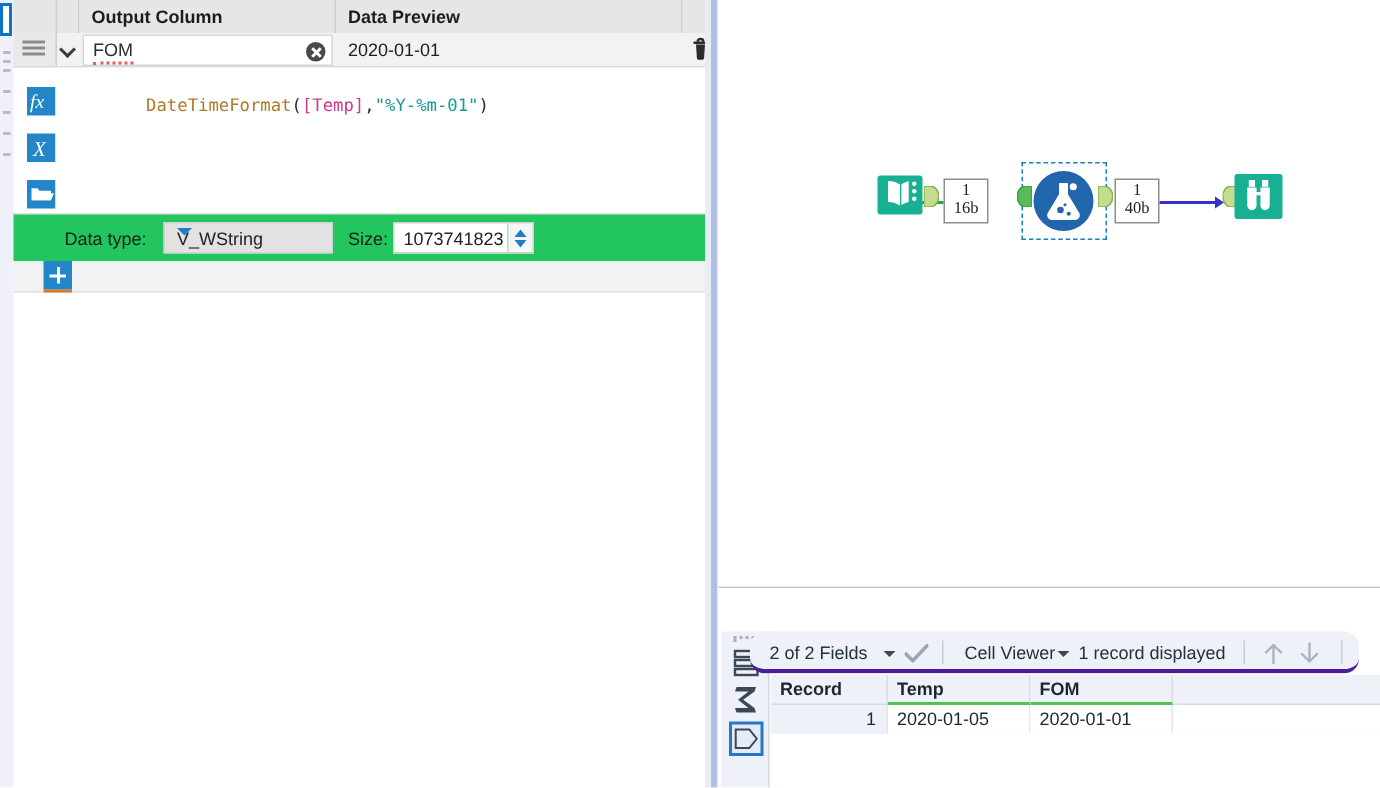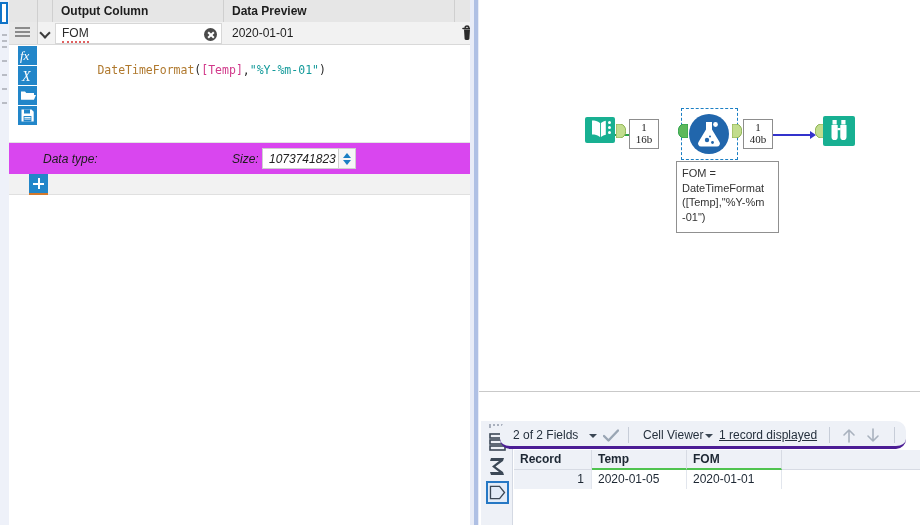--- a/index.html
+++ b/index.html
@@ -101,21 +101,21 @@
   }
   .trash-cell {
     position: absolute; left: 446px; top: 0px; width: 24px; height: 23px;
     cursor: pointer;
   }
 
   
   .tool-col { position: absolute; left: 18px; top: 46px; width: 19px; }
   .tool-btn {
     width: 19px; height: 19px; background: #2286c9; margin-bottom: 1px;
-    position: relative; cursor: pointer;
+    position: relative; cursor: pointer; margin-top: 12px;
   }
   .tool-btn svg { position: absolute; left: 0; top: 0; }
 
   
   .formula-area {
     position: absolute; left: 37px; top: 45px; width: 433px; height: 97px;
     background: #ffffff; overflow: hidden;
   }
   .formula-text {
     position: absolute; left: 5px; top: 4px;
@@ -123,21 +123,21 @@
     font-size: 11.5px; white-space: pre; letter-spacing: 0px;
   }
   .tk-fn   { color: #b0792e; }
   .tk-pn   { color: #2b2b2b; }
   .tk-fld  { color: #d1398a; }
   .tk-str  { color: #139a9a; }
 
   
   .dtype-row {
     position: absolute; left: 9px; top: 142px; width: 461px; height: 32px;
-    background: #d946ef; border-top: 1px solid #e3e3e3; font-style: italic;
+    background: #22c55e; border-top: 1px solid #e3e3e3;
   }
   .lbl {
     position: absolute; font-size: 12px; color: #1d1d1d; line-height: 20px;
   }
   .dt-label { left: 34px; top: 6px; }
   .dt-select {
     position: absolute; left: 100px; top: 5px; width: 113px; height: 21px;
     background: #e2e2e2; border: 1px solid #d2d2d2; cursor: pointer;
   }
   .dt-select span {
@@ -363,20 +363,24 @@
     </div>
 
     <div class="formula-area">
       <div class="formula-text">
         <span class="tk-fn">DateTimeFormat</span><span class="tk-pn">(</span><span class="tk-fld">[Temp]</span><span class="tk-pn">,</span><span class="tk-str">"%Y-%m-01"</span><span class="tk-pn">)</span>
       </div>
     </div>
 
     <div class="dtype-row">
       <div class="lbl dt-label">Data type:</div>
+      <div class="dt-select">
+        <span>V_WString</span>
+        <span class="caret-dn"></span>
+      </div>
       <div class="lbl sz-label">Size:</div>
       <div class="sz-input">
         <span>1073741823</span>
       </div>
       <div class="spinner">
         <span class="spin-up"></span>
         <span class="spin-dn"></span>
       </div>
     </div>
 
@@ -454,24 +458,20 @@
 
     <div class="node" style="left:342px; top:112px;">
       <svg width="36" height="36" viewBox="0 0 36 36">
         <path d="M4 4h28a2 2 0 0 1 2 2v26a2 2 0 0 1-2 2H4a2 2 0 0 1-2-2V6a2 2 0 0 1 2-2z" fill="#18b092"></path>
         <path d="M11.5 8h4.2v4.5h-4.2zM20.3 8h4.2v4.5h-4.2z" fill="#ffffff"></path>
         <path d="M10.5 13h6.2v12a3.1 3.1 0 0 1-6.2 0zM19.3 13h6.2v12a3.1 3.1 0 0 1-6.2 0z" fill="#ffffff"></path>
         <rect x="16.4" y="16" width="3.2" height="2.2" fill="#ffffff"></rect>
       </svg>
     </div>
 
-    <div class="annot" style="left:197px; top:161px; width:103px; height:72px;">FOM =
-DateTimeFormat
-([Temp],"%Y-%m
--01")</div>
   </div>
 
   <div id="results">
 
     <div class="res-side">
       <div class="res-grip">
         <i></i>
           <i></i>
           <i></i>
           <i></i>
@@ -498,21 +498,21 @@
 
     <div class="res-toolbar">
       <span class="tb-txt" style="left:13px;">2 of 2 Fields</span>
       <span class="tb-caret" style="left:89px;"></span>
       <svg style="position:absolute; left:103px; top:8px;" width="16" height="13">
         <path d="M1 7l4.5 4.5L15 1.5" stroke="#9aa6b4" stroke-width="2.4" fill="none" stroke-linecap="round" stroke-linejoin="round"></path>
       </svg>
       <span class="tb-sep" style="left:128px;"></span>
       <span class="tb-txt" style="left:143px;">Cell Viewer</span>
       <span class="tb-caret" style="left:205px;"></span>
-      <span class="tb-txt" style="left:219px;text-decoration:underline;">1 record displayed</span>
+      <span class="tb-txt" style="left:219px;">1 record displayed</span>
       <span class="tb-sep" style="left:329px;"></span>
       <svg style="position:absolute; left:341px; top:6px;" width="16" height="17">
         <path d="M8 15V3M8 3L3 8M8 3l5 5" stroke="#a9b2be" stroke-width="1.6" fill="none" stroke-linecap="round" stroke-linejoin="round"></path>
       </svg>
       <svg style="position:absolute; left:365px; top:6px;" width="16" height="17">
         <path d="M8 2v12M8 14l-5-5M8 14l5-5" stroke="#a9b2be" stroke-width="1.6" fill="none" stroke-linecap="round" stroke-linejoin="round"></path>
       </svg>
       <span class="tb-sep" style="left:394px;"></span>
     </div>
 

